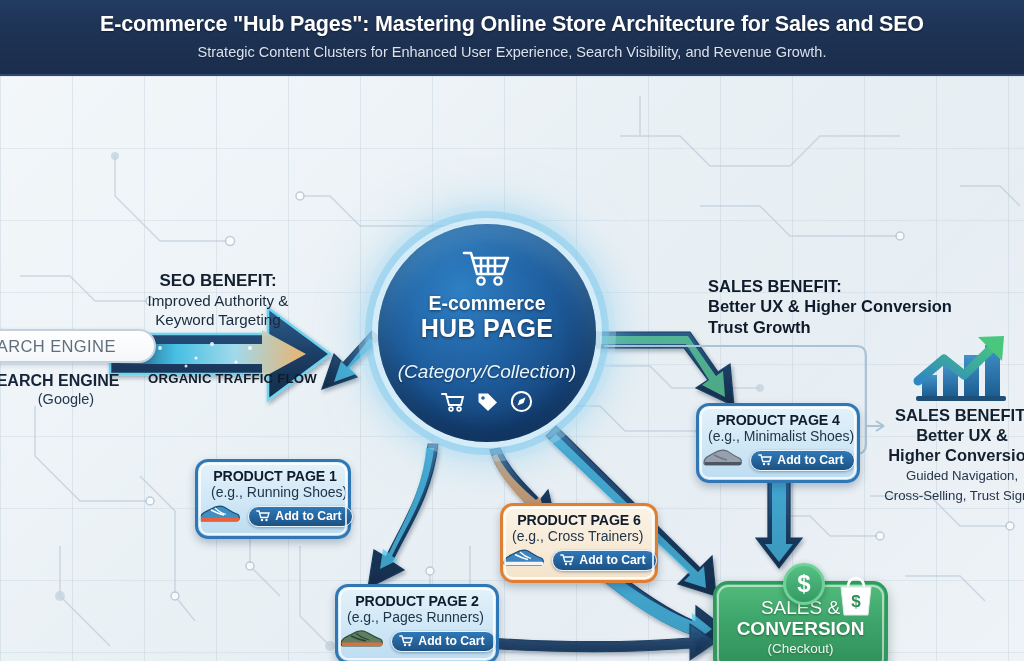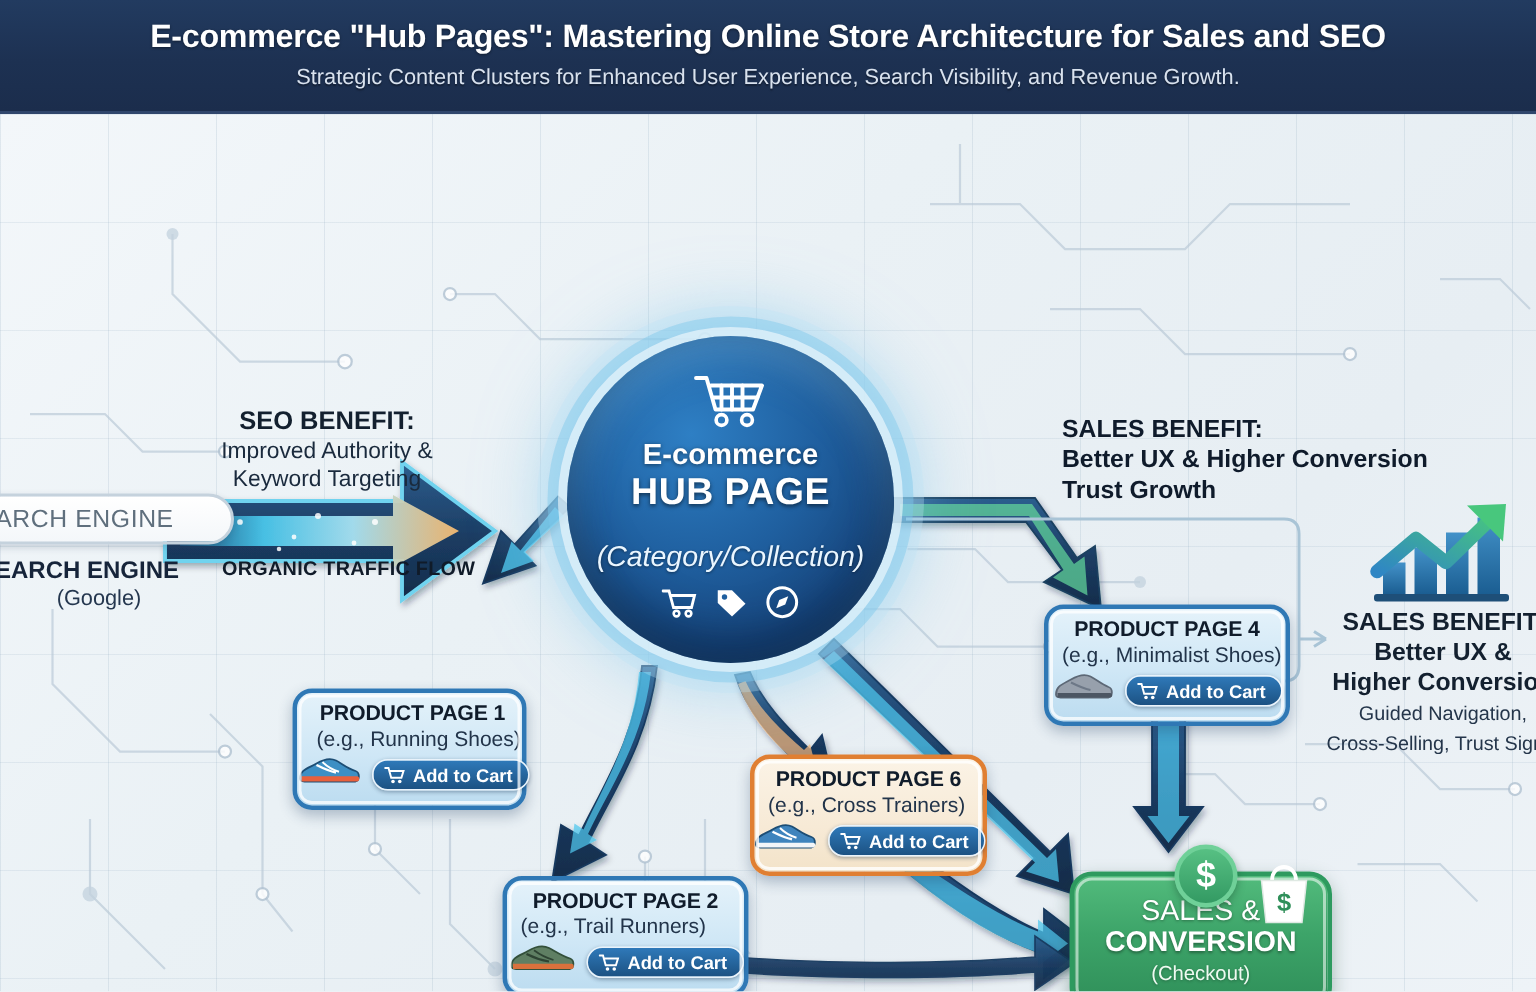--- a/index.html
+++ b/index.html
@@ -381,21 +381,21 @@
             <circle cx="6" cy="10" r="1.2" fill="#fff"></circle>
               <circle cx="10.5" cy="10" r="1.2" fill="#fff"></circle>
           </svg>
           <span>Add to Cart</span>
         </span>
       </div>
     </div>
 
     <div class="card blue" style="left:335px; top:508px; width:164px;">
       <div class="title">PRODUCT PAGE 2</div>
-      <div class="sub">(e.g., Trail Runners)</div>
+      <div class="sub">(e.g., Pages Runners)</div>
       <div class="row">
         <span>
           <svg width="46" height="22" viewBox="0 0 46 22">
             <path d="M3,16 C3,10 9,9 14,6 C19,3 24,2 28,4 C32,6 36,9 42,11 C45,12 45,17 42,18 L6,18 C4,18 3,17.5 3,16 Z" fill="#5f7f63" stroke="#33503a" stroke-width="1.2"></path>
             <path d="M4,18 L43,18 C45,18 45,14.5 43,14.5 L4,14.5 Z" fill="#d9713c"></path>
             <path d="M13,8 C17,10 22,12 28,13" stroke="#2e4433" stroke-width="1.5" fill="none"></path>
             <path d="M18,5.5 C22,8.5 26,10.5 31,12" stroke="#2e4433" stroke-width="1.2" fill="none"></path>
           </svg>
         </span>
         <span class="atc">

